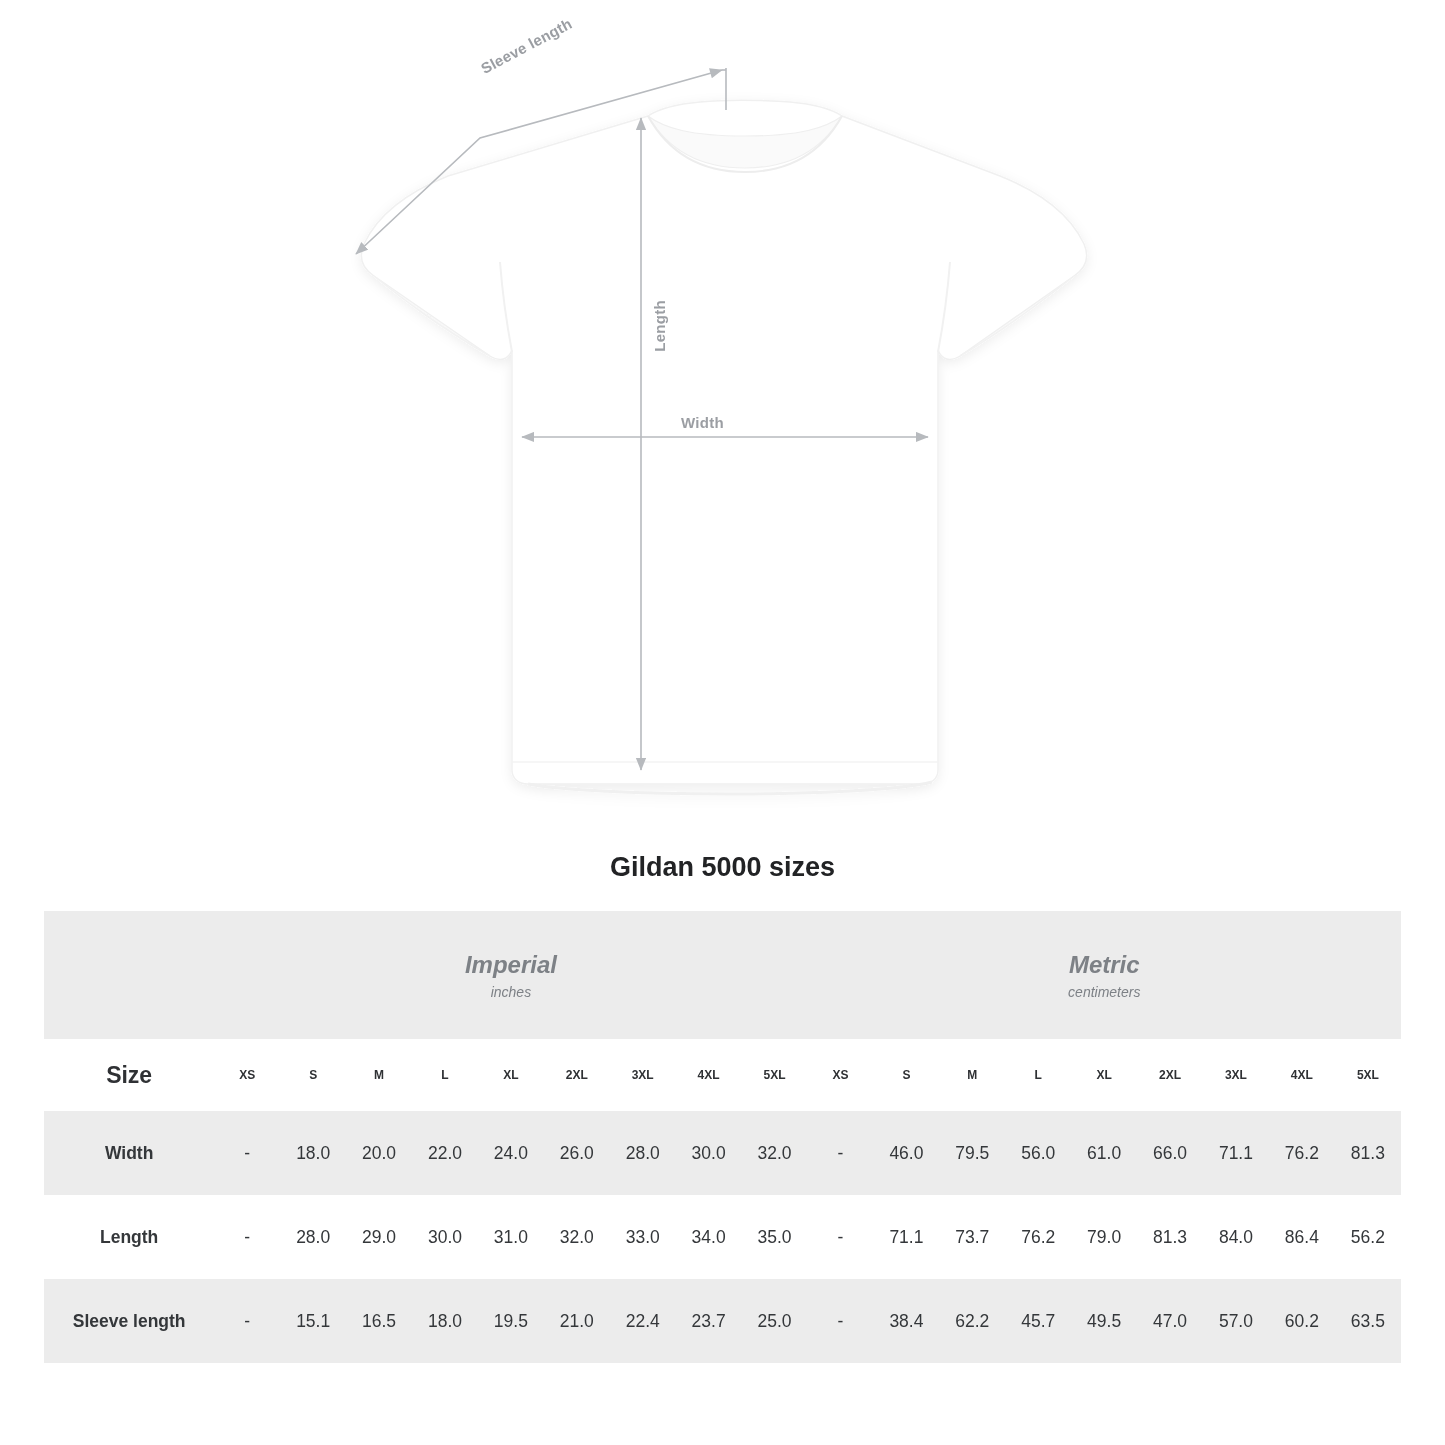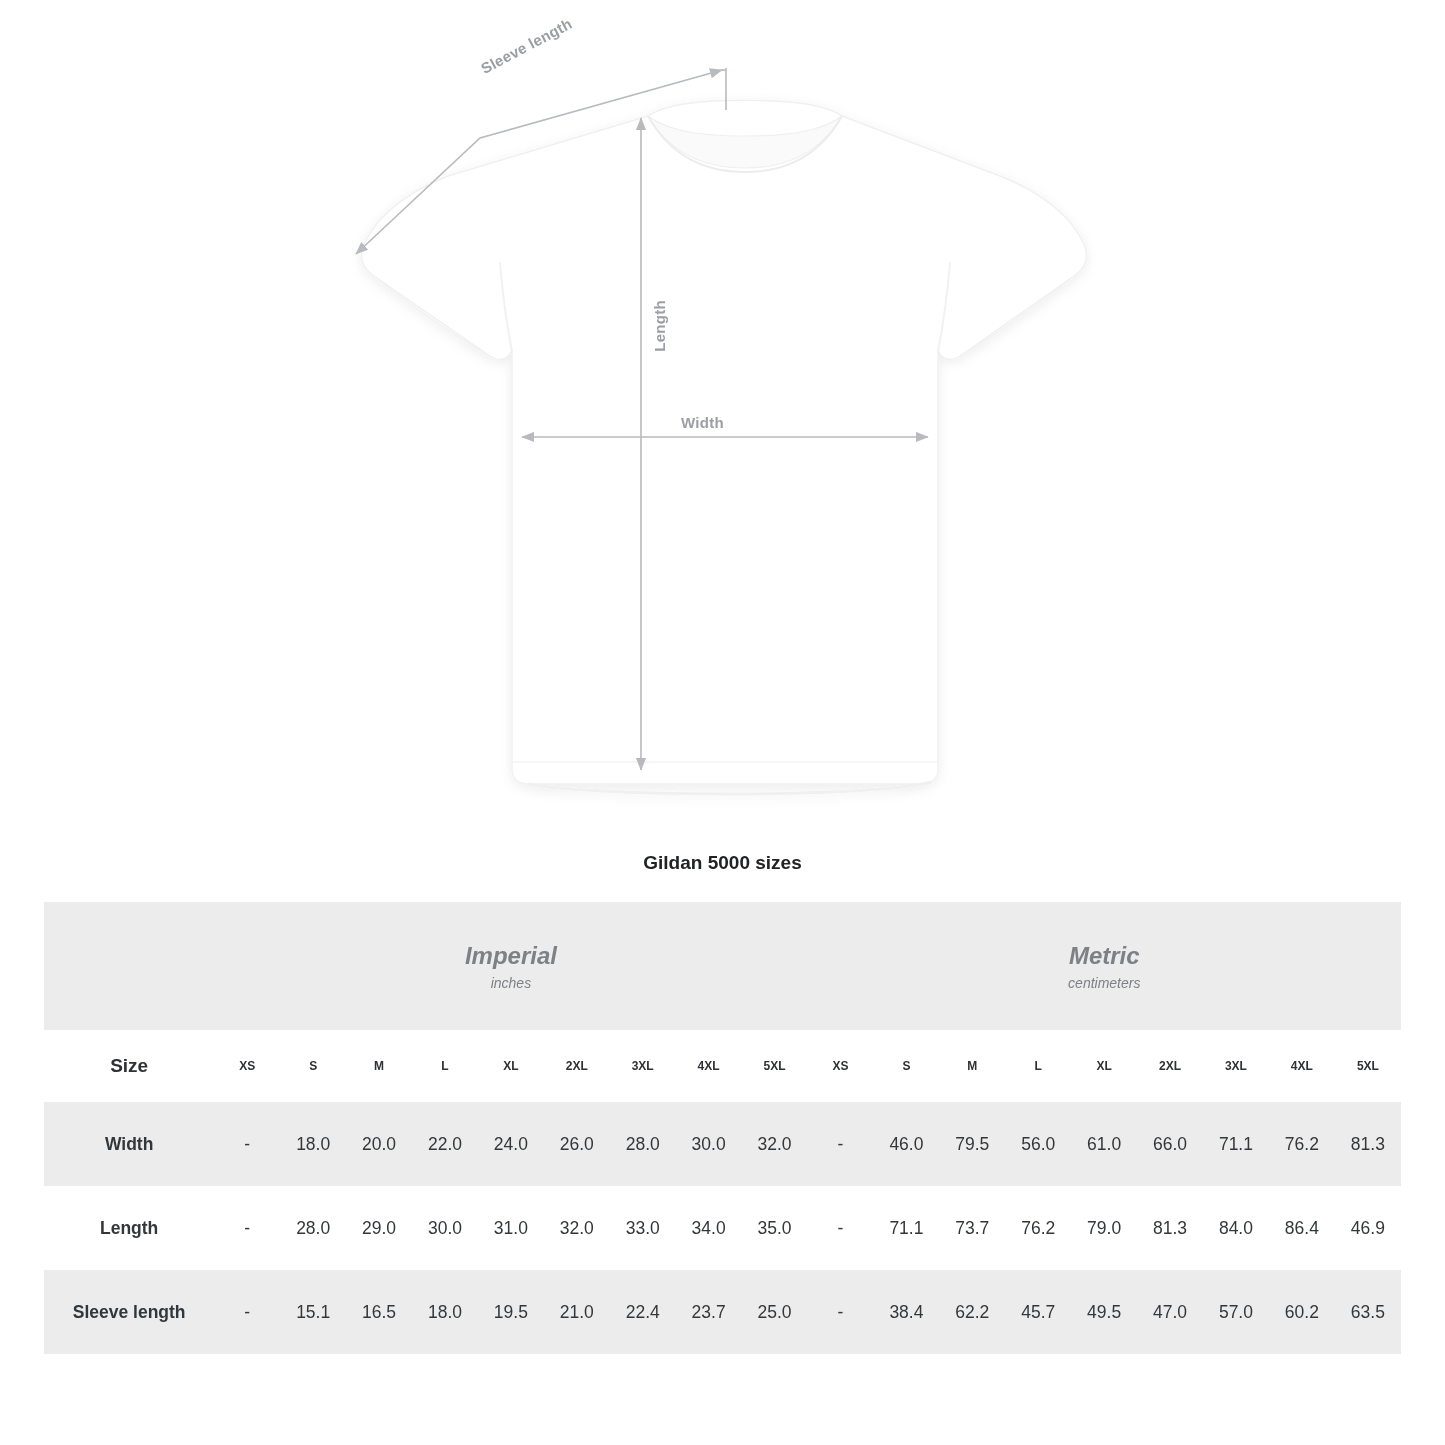--- a/index.html
+++ b/index.html
@@ -57,21 +57,21 @@
     left: 681px;
     top: 414px;
   }
 
   
   .title-block {
     text-align: center;
     margin-top: 22px;
   }
   .chart-title {
-    font-size: 19px;
+    font-size: 27px;
     font-weight: bold;
     color: #222325;
     margin: 0;
   }
   .chart-note {
     margin: 14px 0 0 0;
     font-size: 16.5px;
     font-style: italic;
     color: #85898e;
   }
@@ -112,21 +112,21 @@
     height: 72px;
     text-align: center;
     vertical-align: middle;
     font-size: 12px;
     font-weight: bold;
     color: #2f3134;
     background: #ffffff;
     border-right: 1px solid #e6e6e6;
   }
   .head-row td.rowlabel {
-    font-size: 19px;
+    font-size: 23px;
   }
   .data-row td {
     height: 84px;
     text-align: center;
     vertical-align: middle;
     font-size: 17.5px;
     color: #34373a;
     border-right: 1px solid #ececec;
   }
   .data-row td.rowlabel {
@@ -318,21 +318,21 @@
           <td>34.0</td>
           <td>35.0</td>
           <td>-</td>
           <td>71.1</td>
           <td>73.7</td>
           <td>76.2</td>
           <td>79.0</td>
           <td>81.3</td>
           <td>84.0</td>
           <td>86.4</td>
-          <td class="last-col">46.9</td>
+          <td class="last-col">56.2</td>
         </tr>
 
         <tr class="data-row row-shade">
           <td class="rowlabel">Sleeve length</td>
           <td>-</td>
           <td>15.1</td>
           <td>16.5</td>
           <td>18.0</td>
           <td>19.5</td>
           <td>21.0</td>

